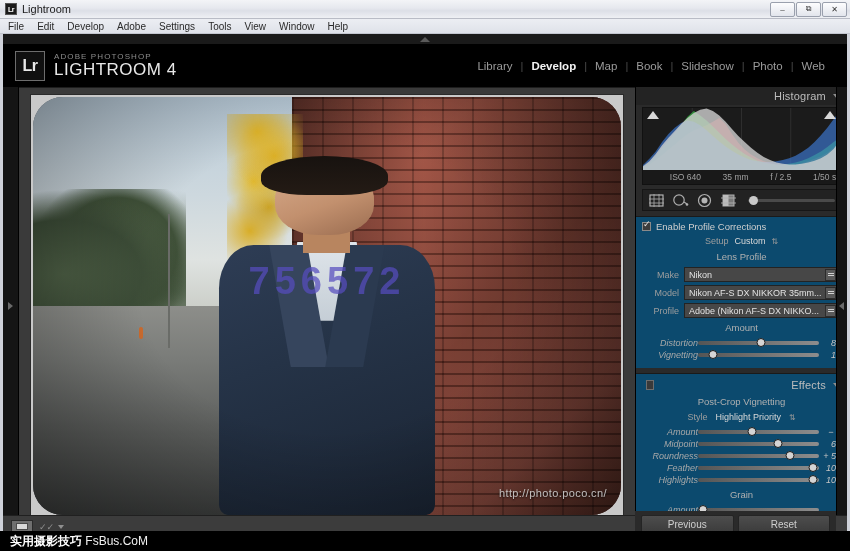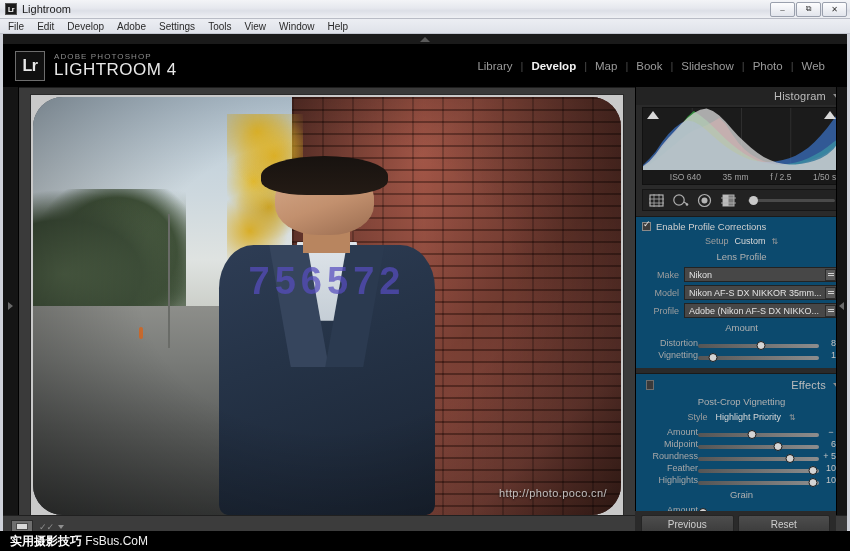--- a/index.html
+++ b/index.html
@@ -352,21 +352,21 @@
     font-size: 9px; color: #e2e2e2; white-space: nowrap; overflow: hidden;
     text-overflow: ellipsis; flex: 1;
   }
   .combo-btn {
     width: 11px; height: 12px; background: #5a5a5a; border: 1px solid #2c2c2c;
     margin-left: 3px; flex: none;
     display: flex; flex-direction: column; justify-content: center; align-items: center; gap: 1px;
   }
   .combo-btn i { display: block; width: 6px; height: 1px; background: #d0d0d0; }
 
-  .slider-row { display: flex; align-items: flex-end; margin-bottom: 2px; }
+  .slider-row { display: flex; align-items: center; margin-bottom: 2px; font-style: italic; }
   .sl-lbl { width: 56px; font-size: 9px; color: #a8a8a8; text-align: right; white-space: nowrap; }
   .sl-track {
     flex: 1; height: 4px; position: relative;
     background: linear-gradient(to right, #555, #8d8d8d);
     border-radius: 2px;
   }
   .sl-knob {
     position: absolute; top: -3px; width: 9px; height: 9px; border-radius: 50%;
     background: #d4d4d4; border: 1px solid #1d1d1d; transform: translateX(-50%);
   }

